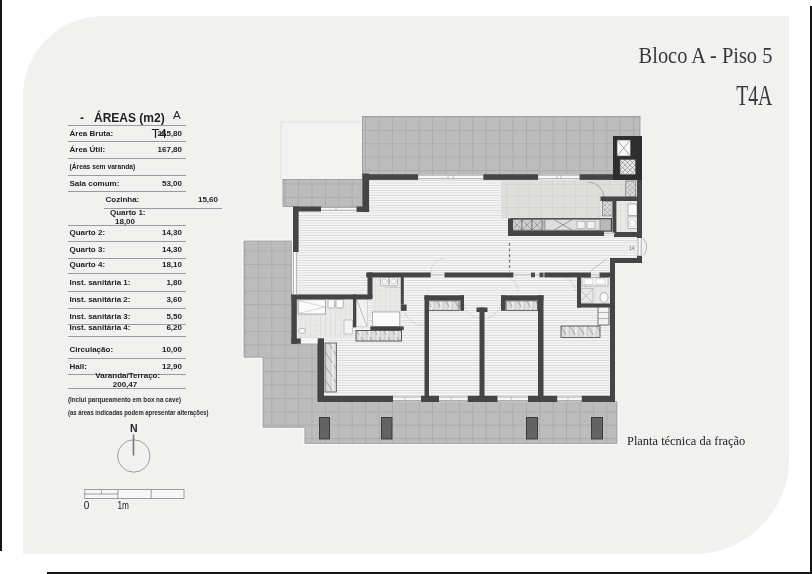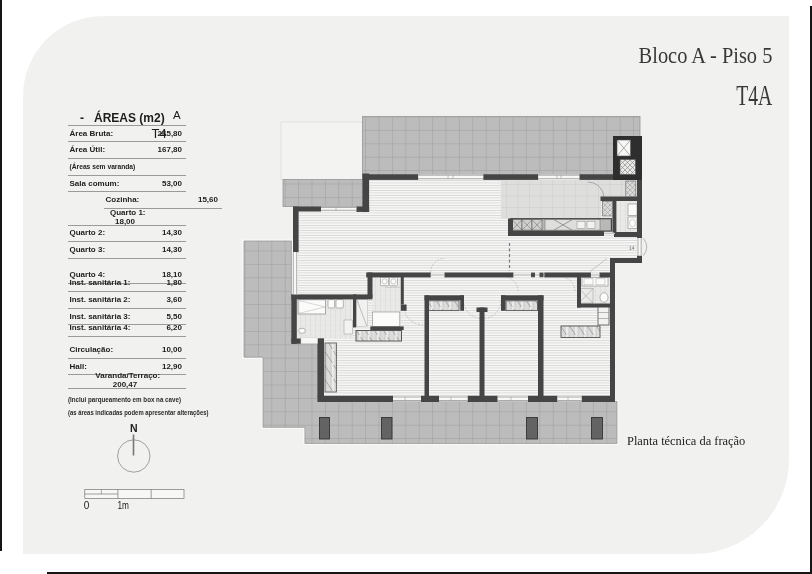--- a/index.html
+++ b/index.html
@@ -65,21 +65,21 @@
 <div class="row" style="top:224.7px;">
     <span class="l">Quarto 2:</span>
     <span class="v">14,30</span>
   </div>
 
 <div class="row" style="top:241.4px;">
     <span class="l">Quarto 3:</span>
     <span class="v">14,30</span>
   </div>
 
-<div class="row" style="top:266px;">
+<div class="row" style="top:256px;">
     <span class="l">Quarto 4:</span>
     <span class="v">18,10</span>
   </div>
 
 <div class="row" style="top:274.6px;">
     <span class="l">Inst. sanitária 1:</span>
     <span class="v">1,80</span>
   </div>
 
 <div class="row" style="top:291.3px;">

